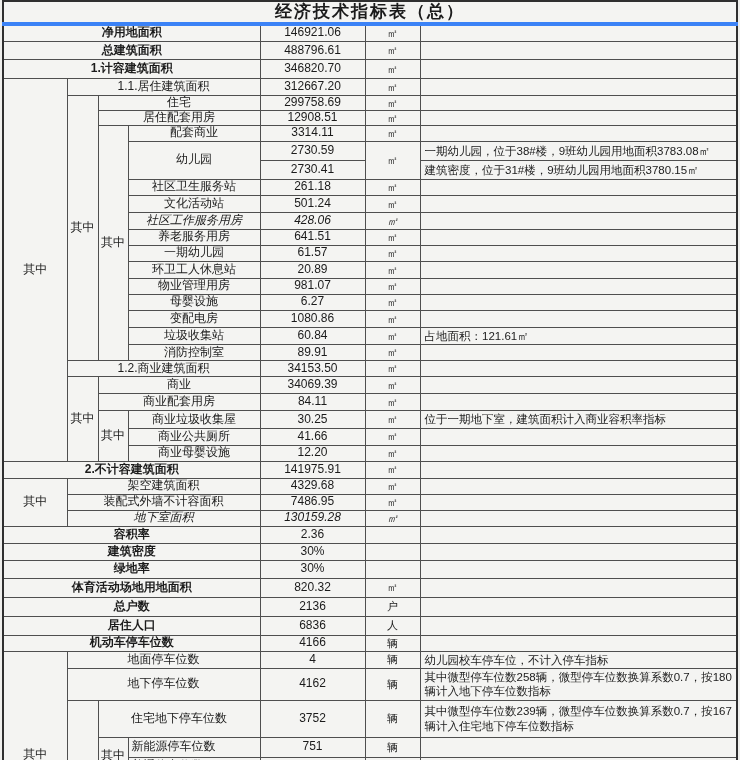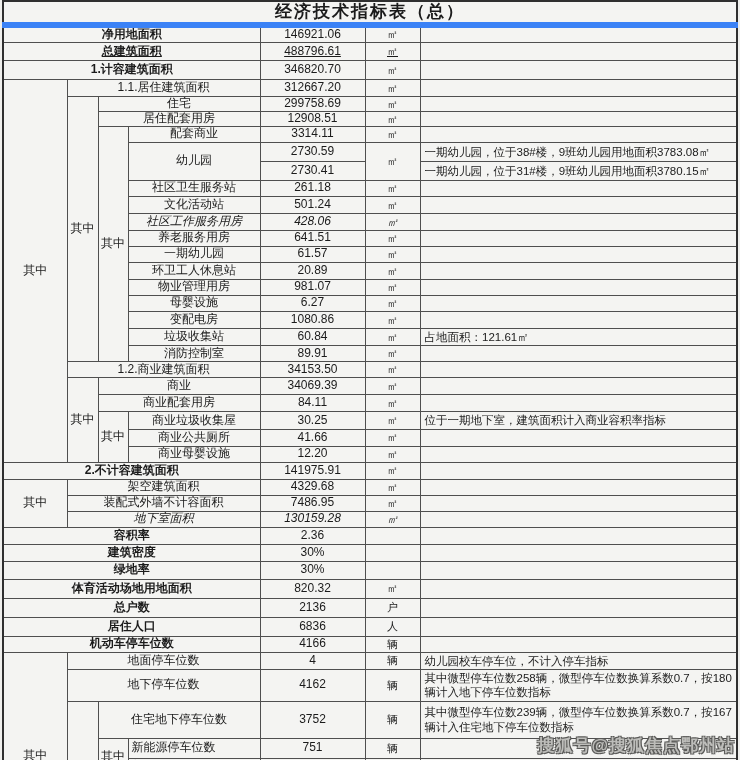--- a/index.html
+++ b/index.html
@@ -17,21 +17,21 @@
     border:2px solid #2f2f2f;
   }
   td{
     border:1px solid #4f4f4f;
     text-align:center;vertical-align:middle;
     padding:0 2px;font-size:12px;line-height:1.15;
     overflow:hidden;
   }
   td.title{
     font-size:17px;font-weight:700;letter-spacing:2px;
-    border-bottom:6px solid #3b82f6;
+    border-bottom:4px solid #3b82f6;
   }
   tr.title-row{height:21px;}
   td.lbl{font-weight:400;}
   td.lbl-bold{font-weight:700;}
   td.lbl-left{text-align:left;padding-left:3px;}
   td.val{font-size:12px;}
   td.unit{font-size:11px;}
   td.remark{text-align:left;font-size:11.5px;padding:1px 4px;line-height:1.25;}
   td.among{font-size:12px;}
   td.among-bottom{vertical-align:bottom;padding-bottom:12px;}
@@ -60,21 +60,21 @@
     <tbody id="tbody">
       <tr class="title-row">
         <td class="title" colspan="7">经济技术指标表（总）</td>
       </tr>
     <tr style="height: 18px;">
           <td colspan="4" class="lbl lbl-bold">净用地面积</td>
           <td class="val">146921.06</td>
           <td class="unit">㎡</td>
           <td class="remark"></td>
         </tr>
-        <tr style="height: 18px; text-decoration: underline;">
+        <tr style="height: 18px;">
           <td colspan="4" class="lbl lbl-bold">总建筑面积</td>
           <td class="val">488796.61</td>
           <td class="unit">㎡</td>
           <td class="remark"></td>
         </tr>
         <tr style="height: 19px;">
           <td colspan="4" class="lbl lbl-bold">1.计容建筑面积</td>
           <td class="val">346820.70</td>
           <td class="unit">㎡</td>
           <td class="remark"></td>
@@ -107,21 +107,21 @@
           <td class="remark"></td>
         </tr>
         <tr style="height: 19px;">
           <td colspan="1" rowspan="2" class="lbl">幼儿园</td>
           <td class="val">2730.59</td>
           <td class="unit" rowspan="2">㎡</td>
           <td class="remark">一期幼儿园，位于38#楼，9班幼儿园用地面积3783.08㎡</td>
         </tr>
         <tr style="height: 19px;">
           <td class="val">2730.41</td>
-          <td class="remark">一期幼儿园，位于31#楼，9班幼儿园用地面积3780.15㎡</td>
+          <td class="remark">建筑密度，位于31#楼，9班幼儿园用地面积3780.15㎡</td>
         </tr>
         <tr style="height: 16px; margin-top: 31px;">
           <td colspan="1" class="lbl">社区卫生服务站</td>
           <td class="val">261.18</td>
           <td class="unit">㎡</td>
           <td class="remark"></td>
         </tr>
         <tr style="height: 17px;">
           <td colspan="1" class="lbl">文化活动站</td>
           <td class="val">501.24</td>
@@ -315,14 +315,13 @@
           <td class="remark"></td>
         </tr>
         <tr style="height: 18px;">
           <td colspan="1" class="lbl lbl-left">普通停车位数</td>
           <td class="val">3001</td>
           <td class="unit">辆</td>
           <td class="remark"></td>
         </tr>
       </tbody>
   </table>
-  <div class="watermark">搜狐号@搜狐焦点鄂州站</div>
 </div>
 
 </body></html>

